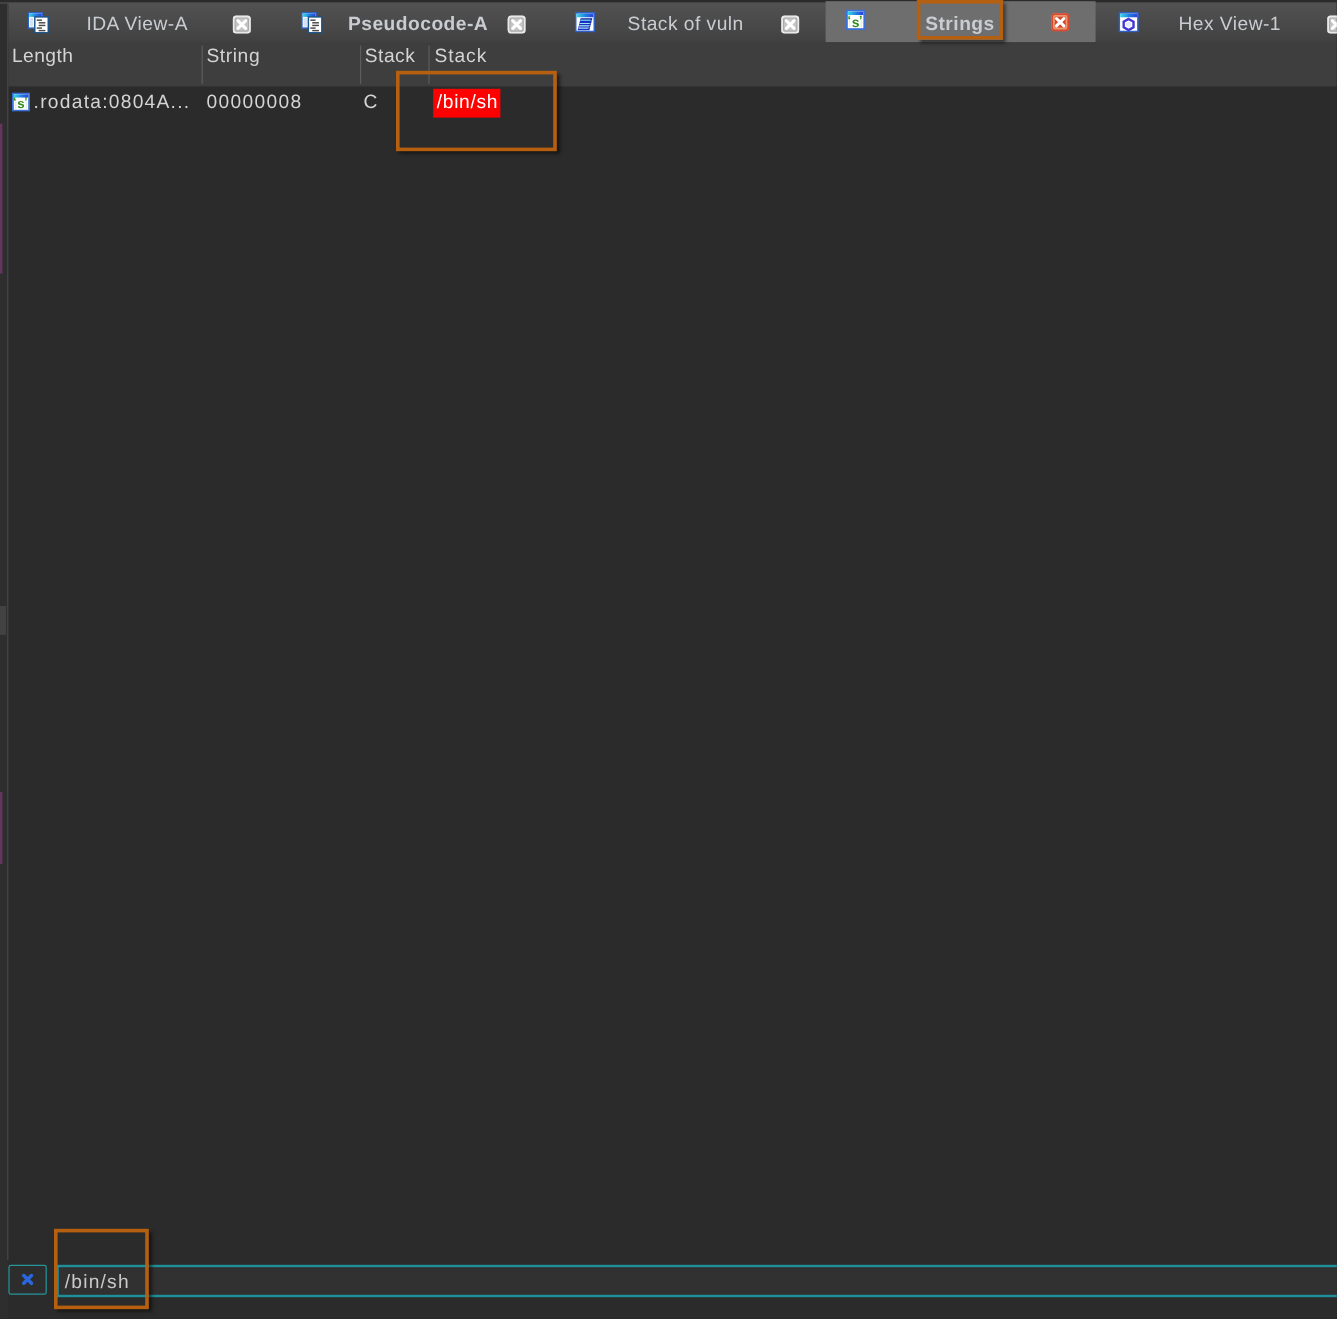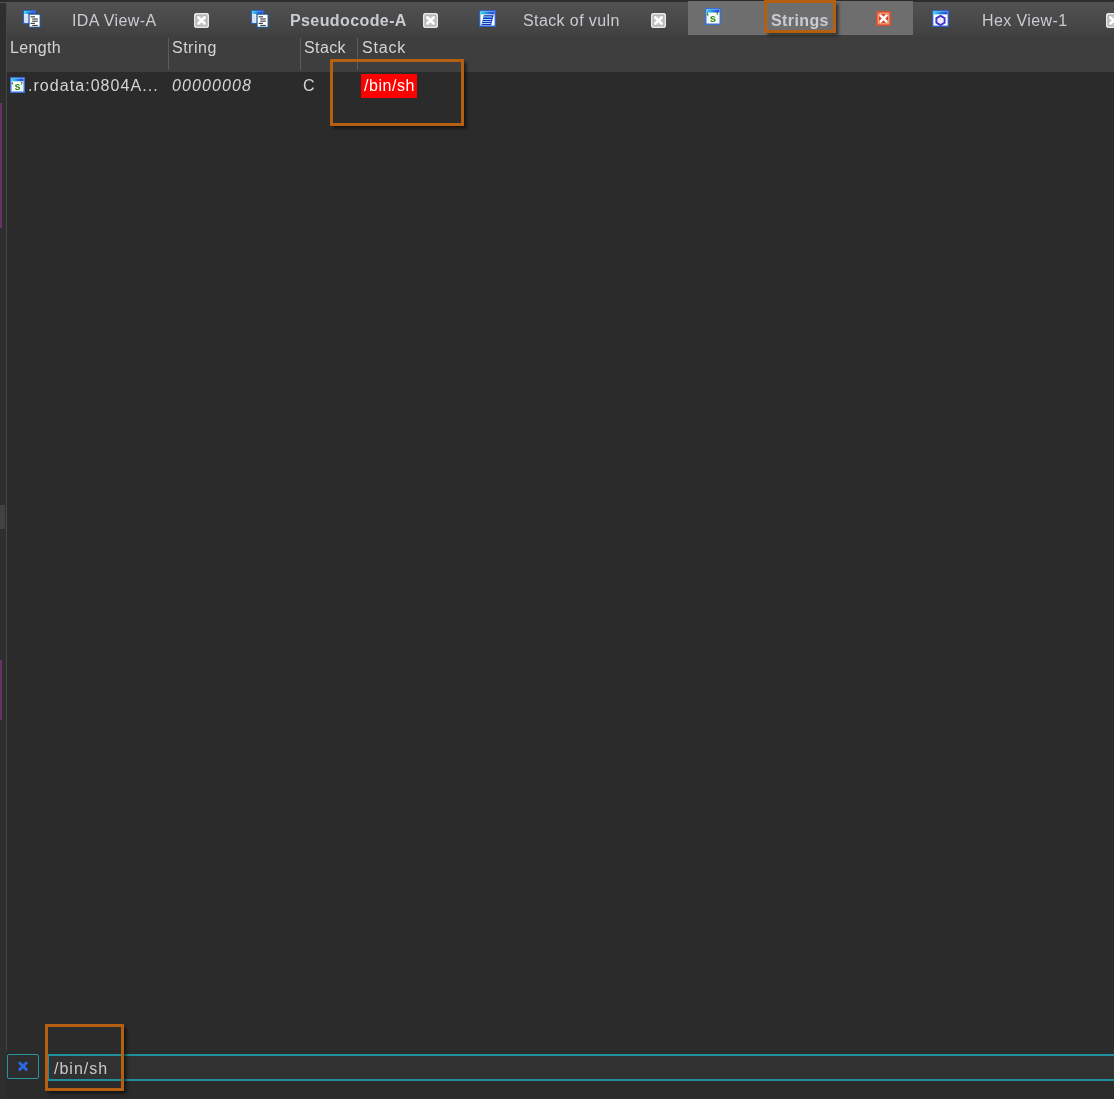--- a/index.html
+++ b/index.html
@@ -172,21 +172,21 @@
   <text x="10.2" y="10.9" font-family="Liberation Sans,sans-serif" font-weight="bold" font-size="9.5" fill="#2e8b1a">’</text>
   <defs>
     <linearGradient id="tg6" x1="0" y1="0" x2="1" y2="0">
       <stop offset="0" stop-color="#35d8e8"></stop>
         <stop offset="0.55" stop-color="#1f7de0"></stop>
         <stop offset="1" stop-color="#2d3fe0"></stop>
     </linearGradient>
   </defs>
 </svg>
 <div class="abs hdrtxt" style="left:28px;top:77px;letter-spacing:1.05px;">.rodata:0804A...</div>
-<div class="abs hdrtxt" style="left:172px;top:77px;letter-spacing:1.1px;font-style:italic;">00000008</div>
+<div class="abs hdrtxt" style="left:172px;top:77px;letter-spacing:1.1px;">00000008</div>
 <div class="abs hdrtxt" style="left:303px;top:77px;">C</div>
 <div class="abs" style="left:361px;top:74px;width:56px;height:24px;background:#ff0000;color:#ffffff;font-size:16px;line-height:24px;padding-left:3px;letter-spacing:0.55px;">/bin/sh</div>
 
 <div class="abs" style="left:0;top:3px;width:7px;height:1096px;background:#2e2e2e;"></div>
 <div class="abs" style="left:6px;top:3px;width:1px;height:1047px;background:#484848;"></div>
 <div class="abs" style="left:0;top:103px;width:2px;height:125px;background:#653461;"></div>
 <div class="abs" style="left:0;top:660px;width:2px;height:60px;background:#653461;"></div>
 <div class="abs" style="left:0;top:505px;width:5px;height:24px;background:#424242;"></div>
 
 <div class="abs" style="left:7px;top:1054px;width:32px;height:25px;border:1px solid #27969b;border-radius:2px;background:#2d2d2d;">

